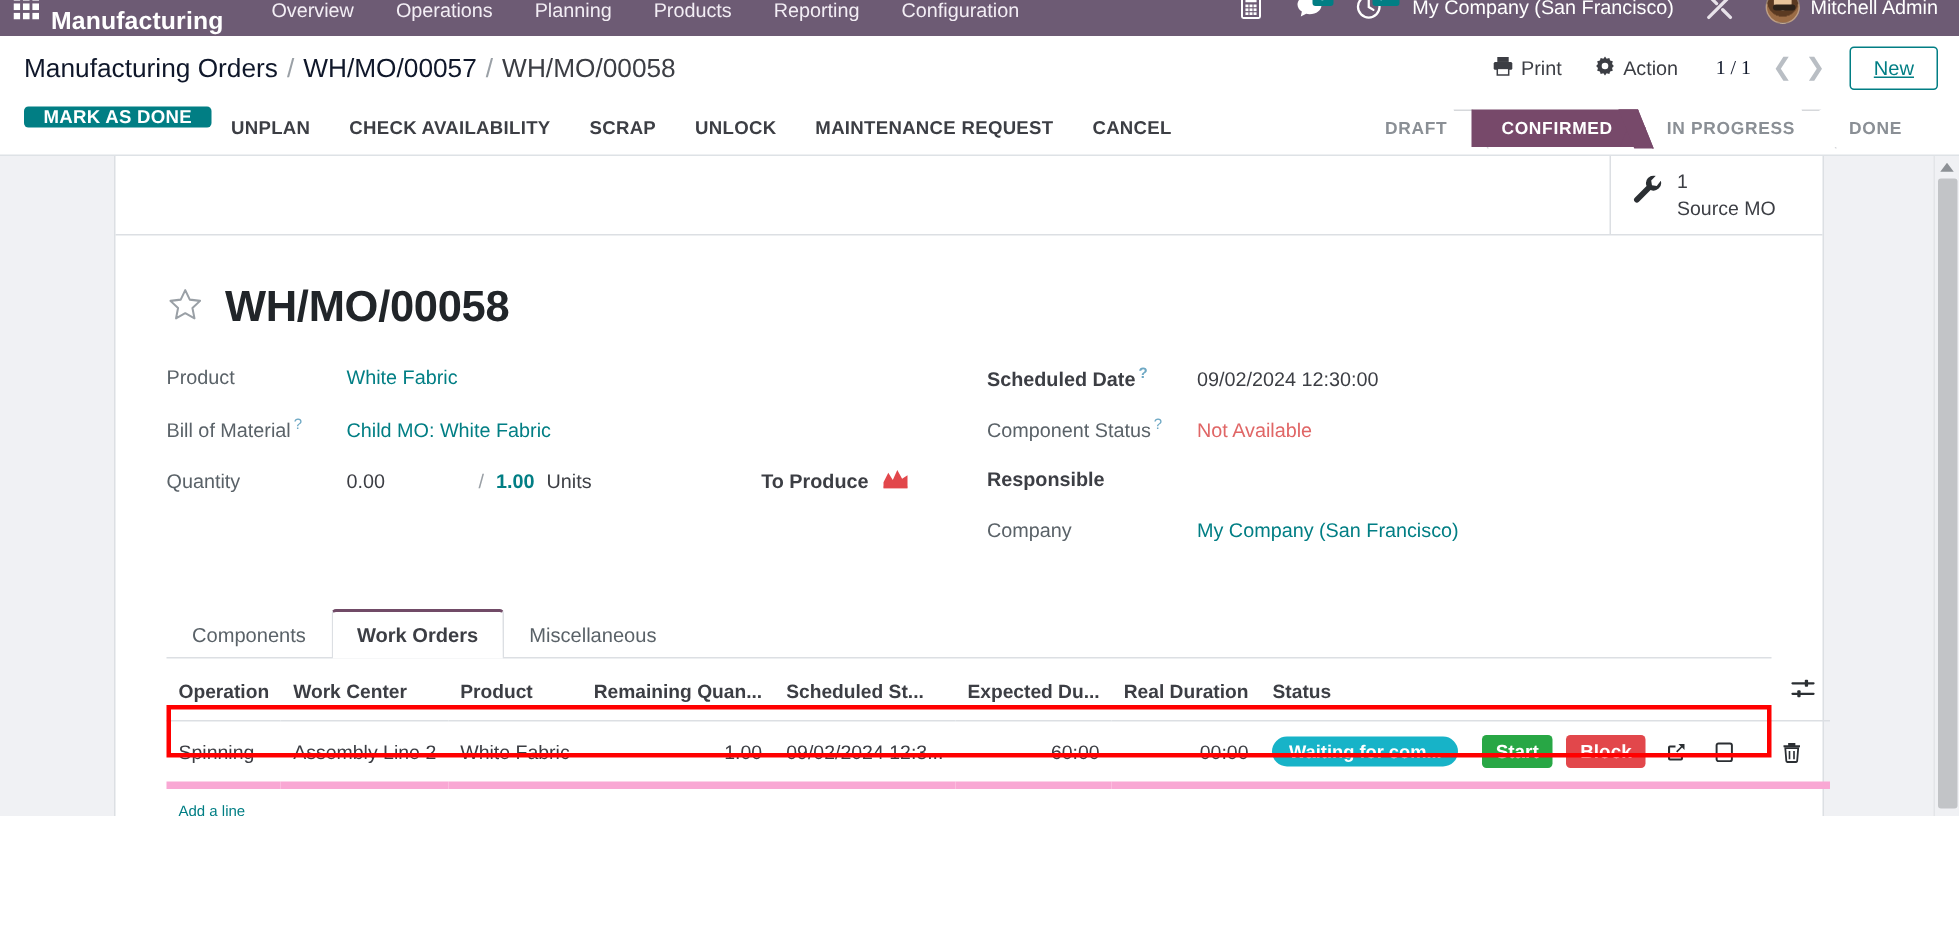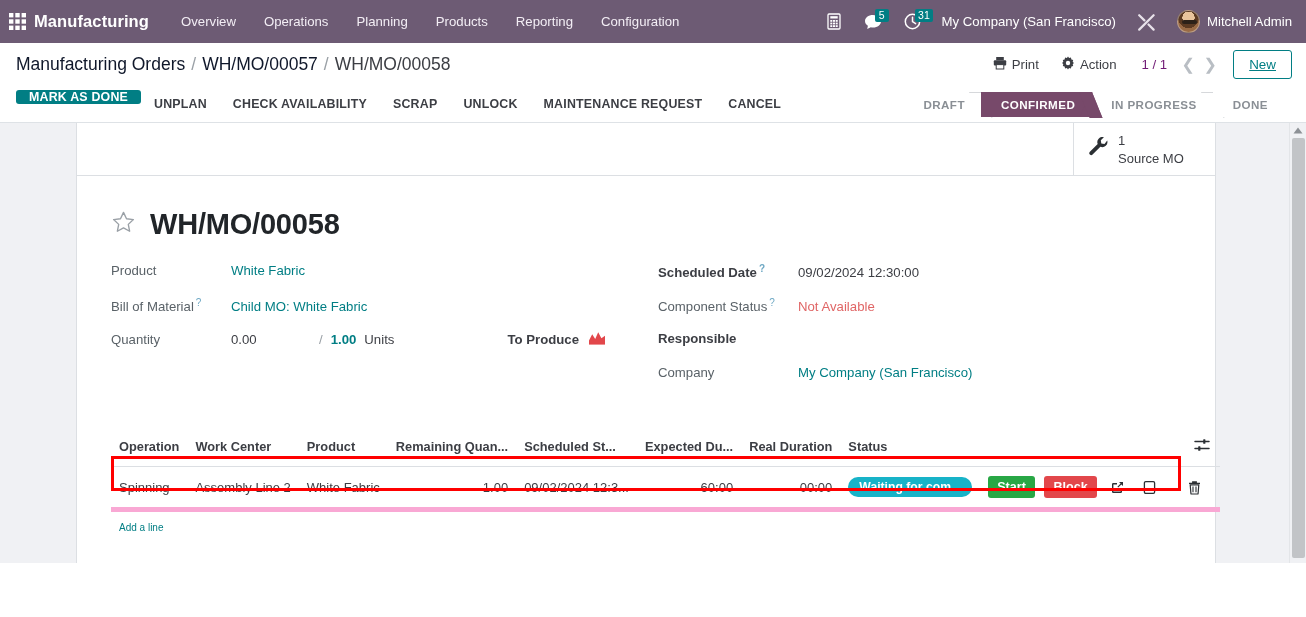--- a/index.html
+++ b/index.html
@@ -7,25 +7,25 @@
     margin: 0; padding: 0;
     width: 1306px; height: 617px;
     overflow: hidden;
     font-family: "Liberation Sans", sans-serif;
     background: #ffffff;
     color: #374151;
   }
 
   
   .navbar {
-    height: 43px;
+    height: 24px;
     background: #71639e;
     background: #6d5b74;
     display: flex;
-    align-items: center;
+    align-items: flex-end;
     color: #ffffff;
     font-size: 13px;
     position: relative;
   }
   .apps-grid {
     width: 34px; height: 40px;
     display: flex; align-items: center; justify-content: center;
     cursor: pointer;
   }
   .apps-grid svg { display: block; }
@@ -131,23 +131,24 @@
   .cp-btn {
     display: flex; align-items: center; gap: 5px;
     font-size: 13.2px;
     color: #3c3e44;
     padding: 6px 11px;
     cursor: pointer;
     white-space: nowrap;
   }
   .pager {
     font-size: 13.2px;
-    color: #701a75;
+    color: #0f172a;
     padding: 0 10px 0 14px;
     white-space: nowrap;
+    font-family: Liberation Serif, serif;
   }
   .pg-arrow {
     width: 22px; height: 26px;
     display:flex; align-items:center; justify-content:center;
     color: #b9bec4;
     font-size: 16px;
     cursor: pointer;
   }
   .new-btn {
     margin-left: 12px;
@@ -705,20 +706,25 @@
           </div>
 
           <div class="f-row">
             <div class="f-lbl">Company</div>
             <div class="f-val link">My Company (San Francisco)</div>
           </div>
 
         </div>
       </div>
 
+      <div class="tabs">
+        <div class="tab">Components</div>
+        <div class="tab active">Work Orders</div>
+        <div class="tab">Miscellaneous</div>
+      </div>
 
       <div class="hl-wrap">
         <table class="wo">
           <thead>
             <tr>
               <th>Operation</th>
               <th>Work Center</th>
               <th>Product</th>
               <th class="num">Remaining Quan...</th>
               <th>Scheduled St...</th>

